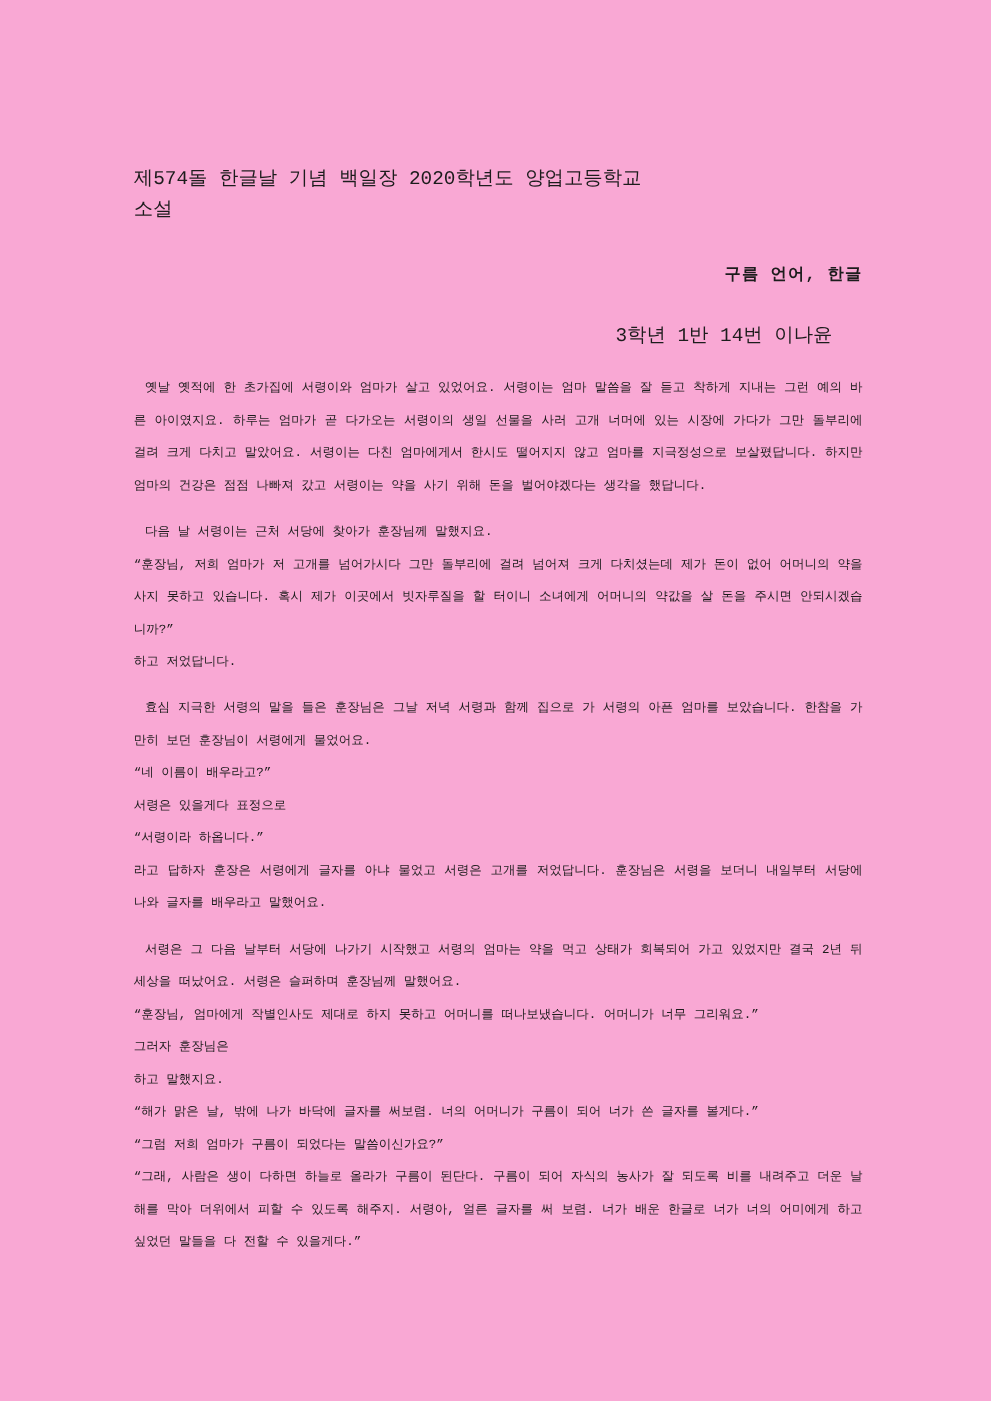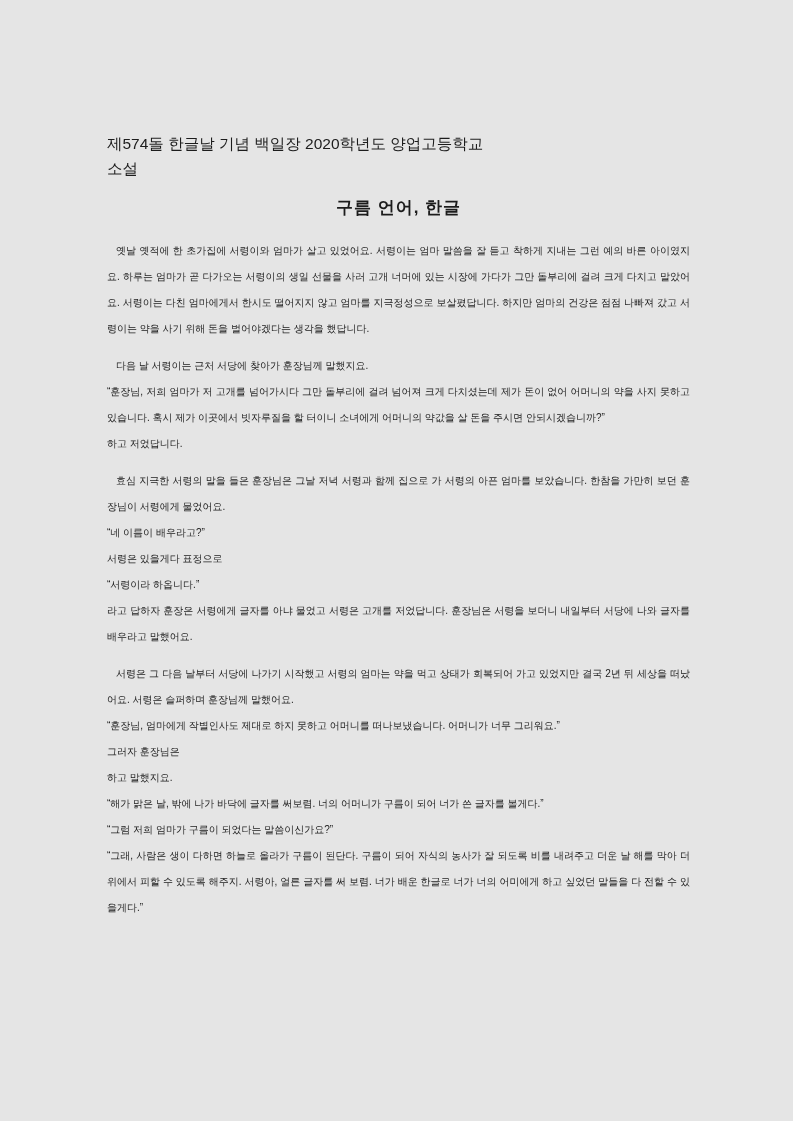--- a/index.html
+++ b/index.html
@@ -4,42 +4,42 @@
 <style>
   html, body {
     margin: 0;
     padding: 0;
     background: #ffffff;
   }
   .page {
     position: relative;
     width: 793px;
     height: 1121px;
-    background: #e5e5e5;
+    background: #f9a8d4;
     color: #1c1c1c;
-    font-family: Liberation Sans, sans-serif;
+    font-family: Liberation Mono, monospace;
     overflow: hidden;
   }
   .content {
     position: absolute;
     left: 107px;
     top: 131px;
     width: 583px;
   }
   .hdr-line, .genre-line {
     font-size: 15.5px;
     line-height: 25px;
     text-align: left;
     white-space: nowrap;
   }
   .title {
-    margin-top: 14px;
-    text-align: center;
+    margin-top: 26px;
+    text-align: right;
     font-weight: bold;
-    font-size: 17px;
+    font-size: 13px;
     line-height: 26px;
     letter-spacing: 1px;
   }
   .byline {
     margin-top: 24px;
     text-align: right;
     padding-right: 24px;
     font-size: 15.5px;
     line-height: 25px;
   }
@@ -66,20 +66,21 @@
 <body>
 
 <div class="page">
   <div class="content">
 
     <div class="hdr-line">제574돌 한글날 기념 백일장 2020학년도 양업고등학교</div>
     <div class="genre-line">소설</div>
 
     <div class="title">구름 언어, 한글</div>
 
+    <div class="byline">3학년 1반 14번 이나윤</div>
 
     <div class="body-text">
 
       <div class="blk">
         <p class="ln ind">옛날 옛적에 한 초가집에 서령이와 엄마가 살고 있었어요. 서령이는 엄마 말씀을 잘 듣고 착하게 지내는 그런 예의 바른 아이였지요. 하루는 엄마가 곧 다가오는 서령이의 생일 선물을 사러 고개 너머에 있는 시장에 가다가 그만 돌부리에 걸려 크게 다치고 말았어요. 서령이는 다친 엄마에게서 한시도 떨어지지 않고 엄마를 지극정성으로 보살폈답니다. 하지만 엄마의 건강은 점점 나빠져 갔고 서령이는 약을 사기 위해 돈을 벌어야겠다는 생각을 했답니다.</p>
       </div>
 
       <div class="blk">
         <p class="ln ind">다음 날 서령이는 근처 서당에 찾아가 훈장님께 말했지요.</p>
         <p class="ln">“훈장님, 저희 엄마가 저 고개를 넘어가시다 그만 돌부리에 걸려 넘어져 크게 다치셨는데 제가 돈이 없어 어머니의 약을 사지 못하고 있습니다. 혹시 제가 이곳에서 빗자루질을 할 터이니 소녀에게 어머니의 약값을 살 돈을 주시면 안되시겠습니까?”</p>

